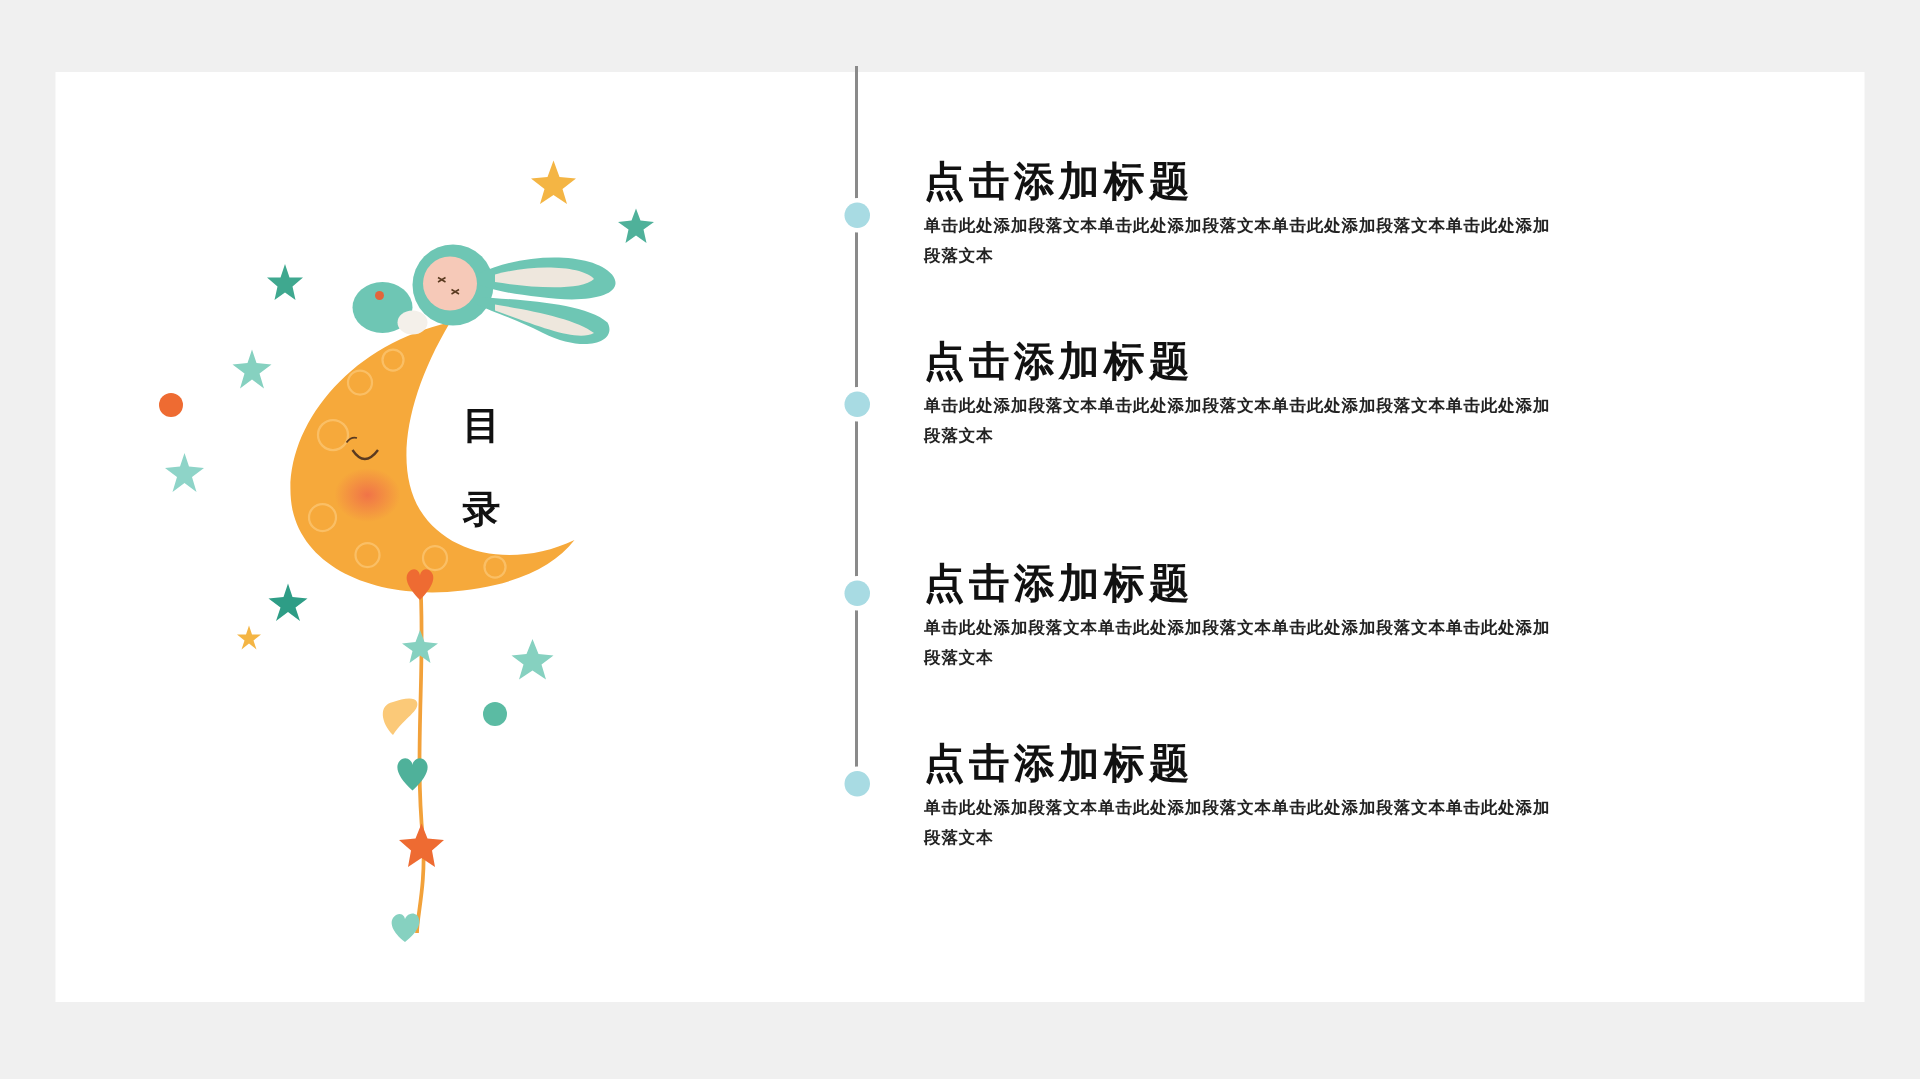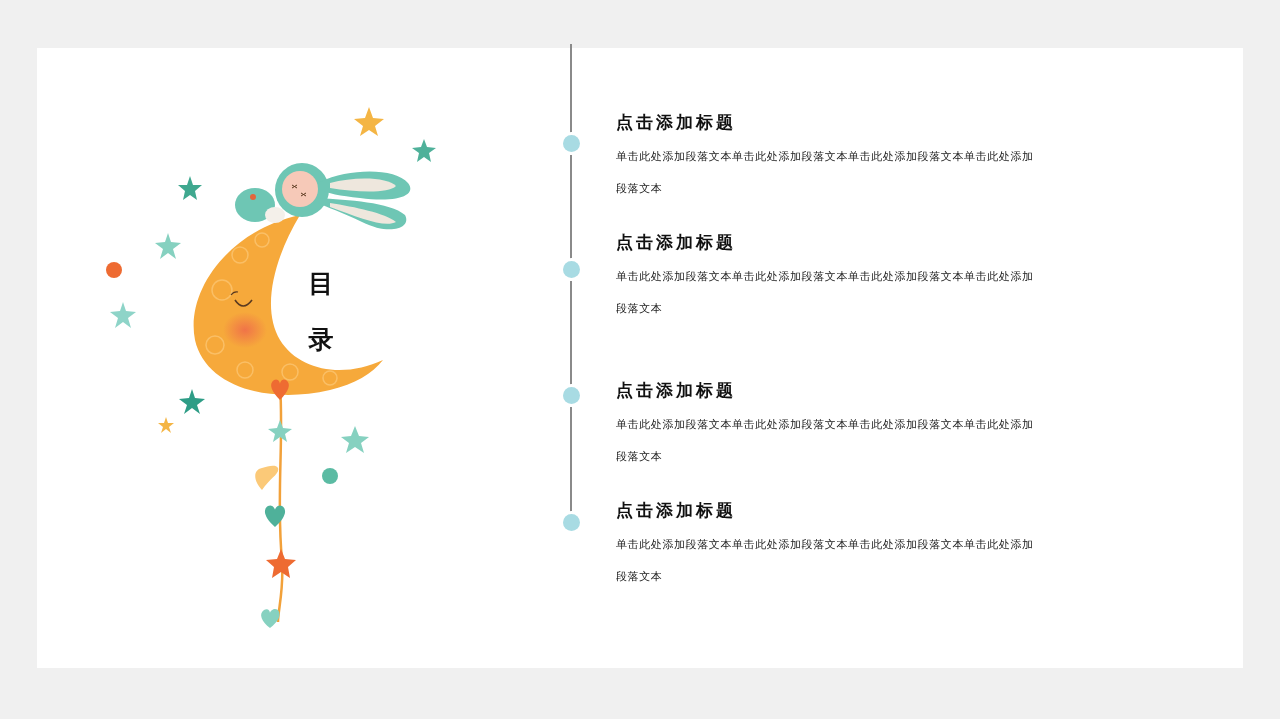--- a/index.html
+++ b/index.html
@@ -6,24 +6,24 @@
   body { width:1280px; height:719px; background:#f0f0f0; position:relative; overflow:hidden;
          font-family: "DejaVu Serif", "Liberation Serif", serif; }
   .slide { position:absolute; left:37px; top:48px; width:1206px; height:620px; background:#ffffff; }
   .art { position:absolute; left:0; top:0; width:1280px; height:719px; pointer-events:none; }
   .toc-title { position:absolute; left:306px; top:256px; width:30px; font-size:25px; font-weight:bold;
                color:#111; line-height:56px; text-align:center; font-family:"DejaVu Sans","Liberation Sans",sans-serif; }
   .timeline-line { position:absolute; left:570px; top:44px; width:2px; height:470px; background:#8a8a8a; }
   .dot { position:absolute; left:563px; width:17px; height:17px; border-radius:50%; background:#a8dbe3;
          box-shadow:0 0 0 3px #ffffff; }
   .item { position:absolute; left:616px; width:440px; }
-  .item-title { font-size:17px; color:#111; letter-spacing:3px; line-height:30px; margin:0; font-weight:bold;
+  .item-title { font-size:27px; color:#111; letter-spacing:3px; line-height:30px; margin:0; font-weight:bold;
                 font-family:"DejaVu Serif","Liberation Serif",serif; }
-  .item-body { font-size:11px; color:#222; line-height:32px; margin-top:4px; letter-spacing:0.6px; width:420px;
-               font-family:"DejaVu Serif","Liberation Serif",serif; font-weight:normal; }
+  .item-body { font-size:11px; color:#222; line-height:20px; margin-top:4px; letter-spacing:0.6px; width:420px;
+               font-family:"DejaVu Serif","Liberation Serif",serif; font-weight:bold; }
 </style>
 </head>
 <body>
 
 <div class="slide"></div>
 
 <svg class="art" viewBox="0 0 1280 719">
   <defs>
     <radialGradient id="blush" cx="0.5" cy="0.5" r="0.5">
       <stop offset="0" stop-color="#ef6a4a" stop-opacity="0.85"></stop>

